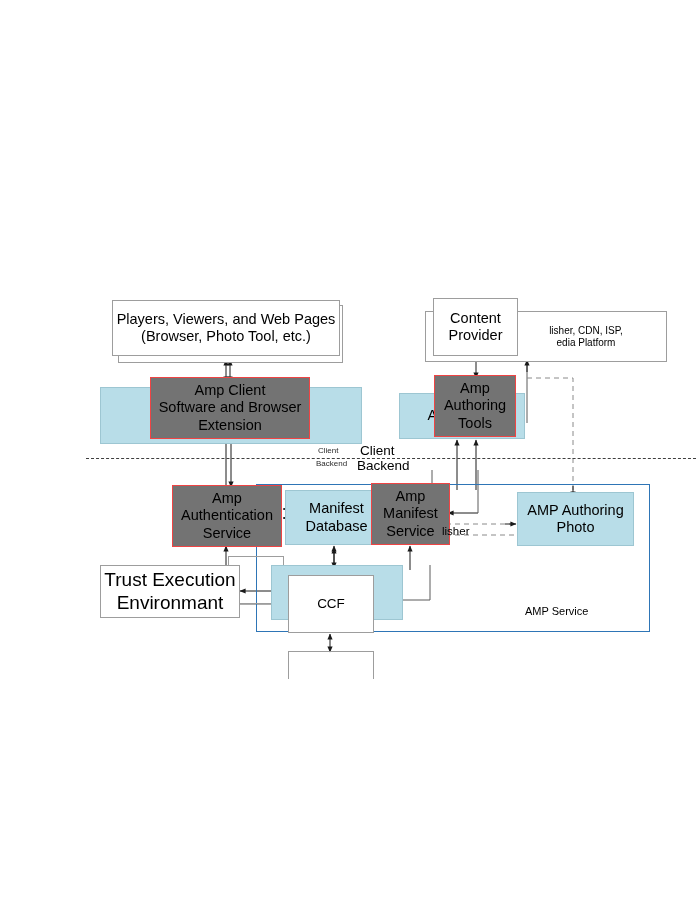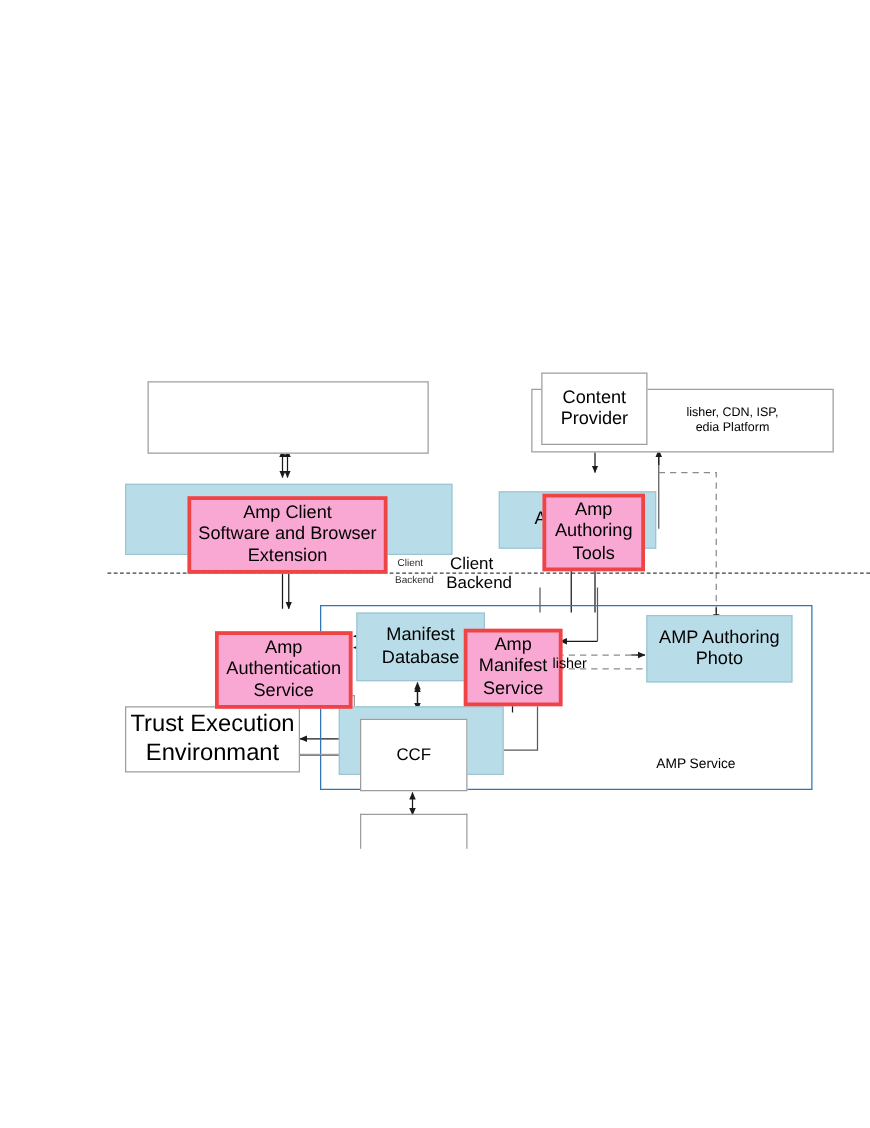--- a/index.html
+++ b/index.html
@@ -26,23 +26,22 @@
     justify-content: center;
     text-align: center;
     line-height: 1.18;
     white-space: pre-line;
   }
   .white-box {
     background: #ffffff;
     border: 1px solid #9d9d9d;
   }
   .teal-dark {
-    background: #f9a8d4;
-    border: 3px solid #ef4444;
-    margin-top: 20px;
+    background: #737373;
+    border: 1px solid #ef4444;
   }
   .teal-light {
     background: #b8dde8;
     border: 1px solid #9dc6d2;
   }
   .no-fill {
     background: transparent;
     border: 1px solid #9d9d9d;
   }
   .amp-service-container {
@@ -128,20 +127,23 @@
 
       <path d="M430 565 L430 600 L382 600" stroke="#5a5a5a"></path>
       <line x1="392" y1="600" x2="381" y2="600" marker-end="url(#arr)" stroke="#1a1a1a"></line>
 
       <line x1="330" y1="634" x2="330" y2="652" marker-start="url(#arrStart)" marker-end="url(#arr)" stroke="#1a1a1a"></line>
     </g>
   </svg>
 
   <div class="box white-box" style="left:118px; top:305px; width:225px; height:58px; z-index:1;"></div>
 
+  <div class="box white-box" style="left:112px; top:300px; width:228px; height:56px;
+              font-size:14.5px; z-index:2;">Players, Viewers, and Web Pages
+(Browser, Photo Tool, etc.)</div>
 
   <div class="box teal-light" style="left:100px; top:387px; width:262px; height:57px;
               font-size:14.5px; z-index:3;">Soft                        sion</div>
 
   <div class="box teal-dark" style="left:150px; top:377px; width:160px; height:62px;
               font-size:14.5px; z-index:4;">Amp Client
 Software and Browser
 Extension</div>
 
   <div class="box white-box" style="left:425px; top:311px; width:242px; height:51px;

